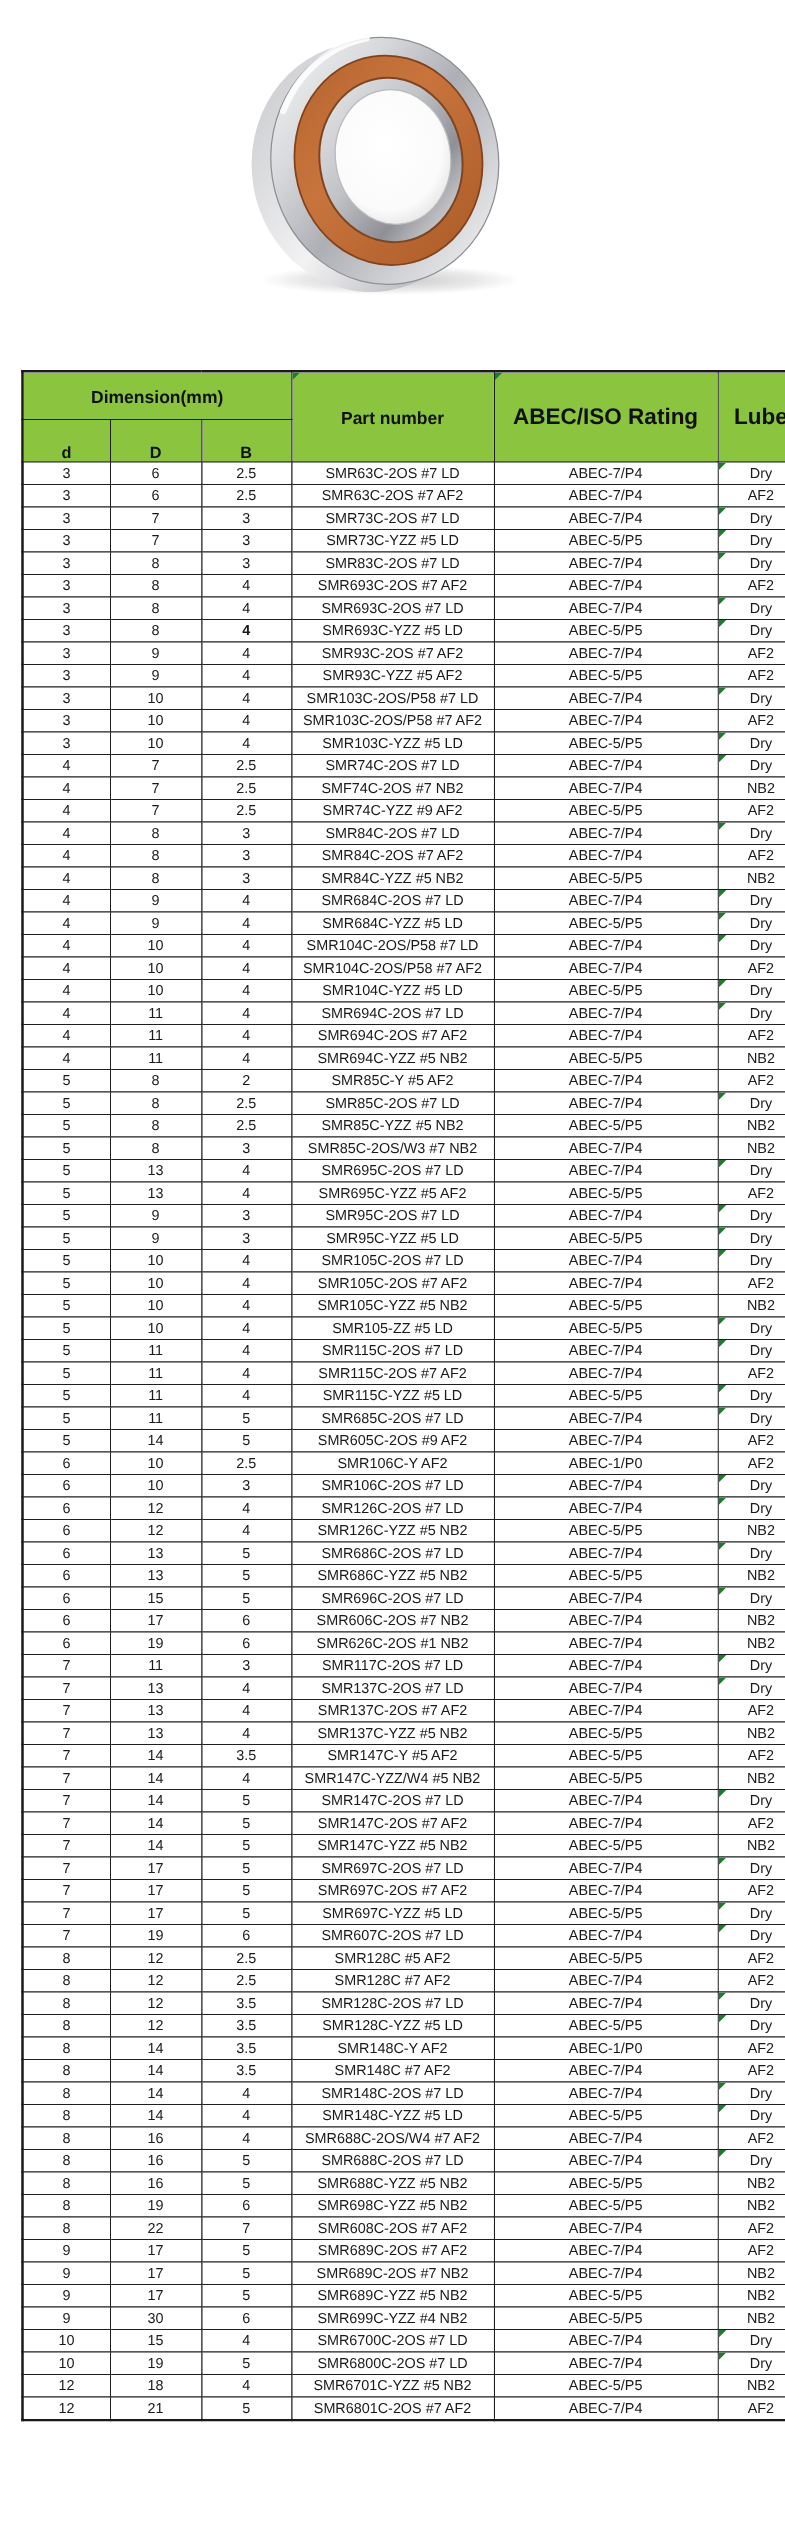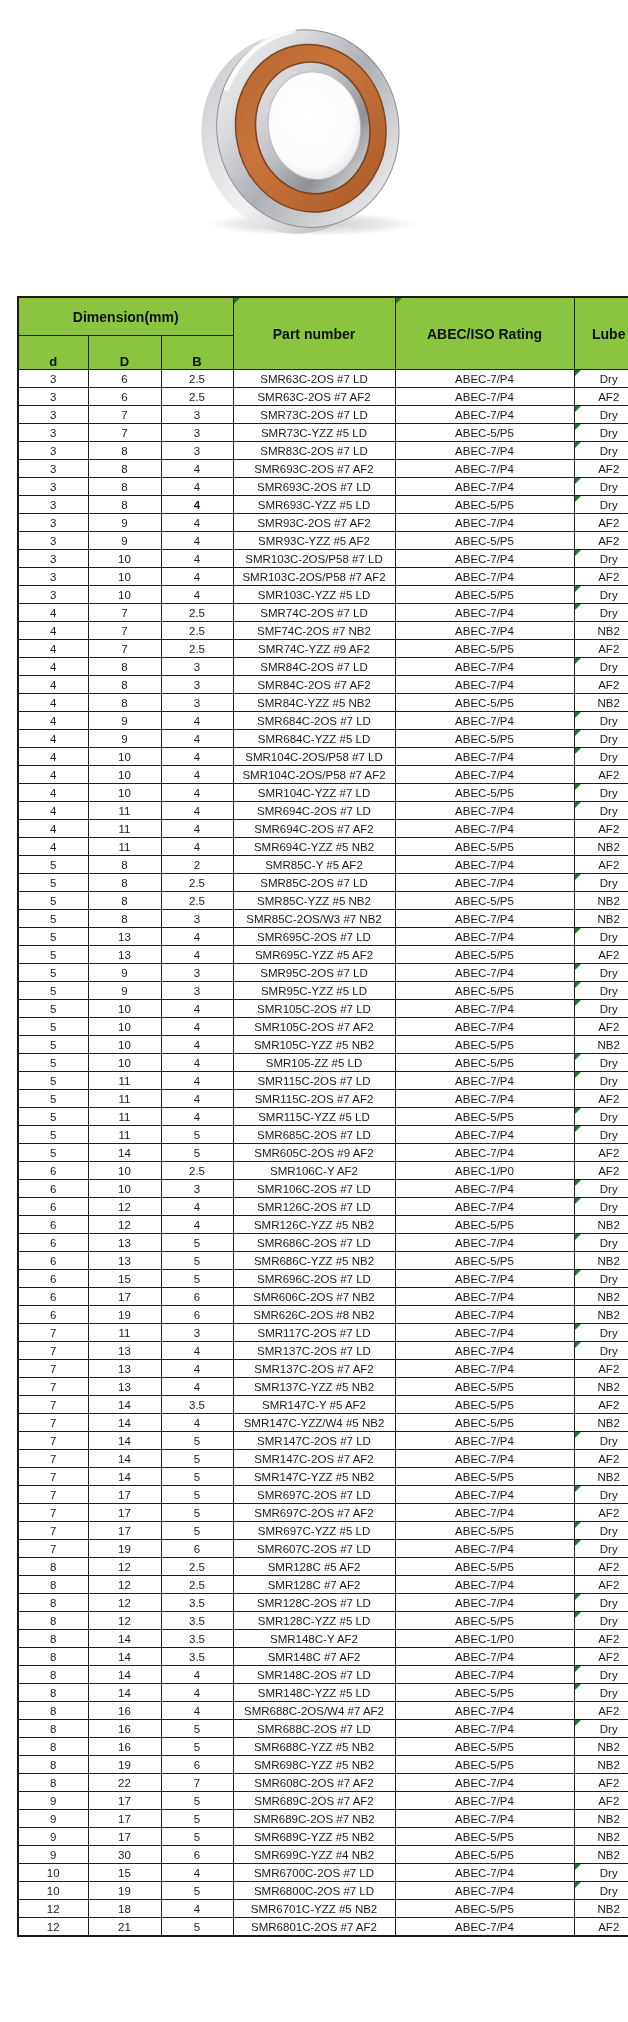--- a/index.html
+++ b/index.html
@@ -10,21 +10,21 @@
   .bearing-figure{position:absolute;top:2px;left:134px;width:370px;height:242px;}
 
   
   table.spec{position:absolute;top:296px;left:17px;width:626px;border-collapse:collapse;table-layout:fixed;
     border:2px solid #1a1a1a;}
   table.spec th, table.spec td{border:1px solid #1f1f1f;text-align:center;padding:0;position:relative;
     overflow:hidden;white-space:nowrap;}
   thead th{background:#8BC53F;color:#111;font-weight:bold;}
   th.group-hdr{font-size:14px;height:37px;vertical-align:middle;}
   th.sub-hdr{font-size:13px;height:33px;vertical-align:bottom;padding-bottom:5px;}
-  th.tall-hdr{font-size:14px;vertical-align:middle;}
+  th.tall-hdr{font-size:18px;vertical-align:middle;}
   th.part-hdr{font-size:14px;}
   tbody td{font-size:11.5px;height:17px;background:#fff;}
   tbody tr{height:17px;}
   td.bold{font-weight:bold;}
   .corner-marker{position:absolute;top:0;left:0;width:0;height:0;
     border-top:6px solid #1E7A2E;border-right:6px solid transparent;}
 
   
   .bearing-figure svg{width:100%;height:100%;display:block;}
 </style>
@@ -297,21 +297,21 @@
           <td>10</td>
           <td>4</td>
           <td>SMR104C-2OS/P58 #7 AF2</td>
           <td>ABEC-7/P4</td>
           <td>AF2</td>
         </tr>
         <tr>
           <td>4</td>
           <td>10</td>
           <td>4</td>
-          <td>SMR104C-YZZ #7 LD</td>
+          <td>SMR104C-YZZ #5 LD</td>
           <td>ABEC-5/P5</td>
           <td>Dry<span class="corner-marker"></span></td>
         </tr>
         <tr>
           <td>4</td>
           <td>11</td>
           <td>4</td>
           <td>SMR694C-2OS #7 LD</td>
           <td>ABEC-7/P4</td>
           <td>Dry<span class="corner-marker"></span></td>
@@ -529,21 +529,21 @@
           <td>17</td>
           <td>6</td>
           <td>SMR606C-2OS #7 NB2</td>
           <td>ABEC-7/P4</td>
           <td>NB2</td>
         </tr>
         <tr>
           <td>6</td>
           <td>19</td>
           <td>6</td>
-          <td>SMR626C-2OS #8 NB2</td>
+          <td>SMR626C-2OS #1 NB2</td>
           <td>ABEC-7/P4</td>
           <td>NB2</td>
         </tr>
         <tr>
           <td>7</td>
           <td>11</td>
           <td>3</td>
           <td>SMR117C-2OS #7 LD</td>
           <td>ABEC-7/P4</td>
           <td>Dry<span class="corner-marker"></span></td>

